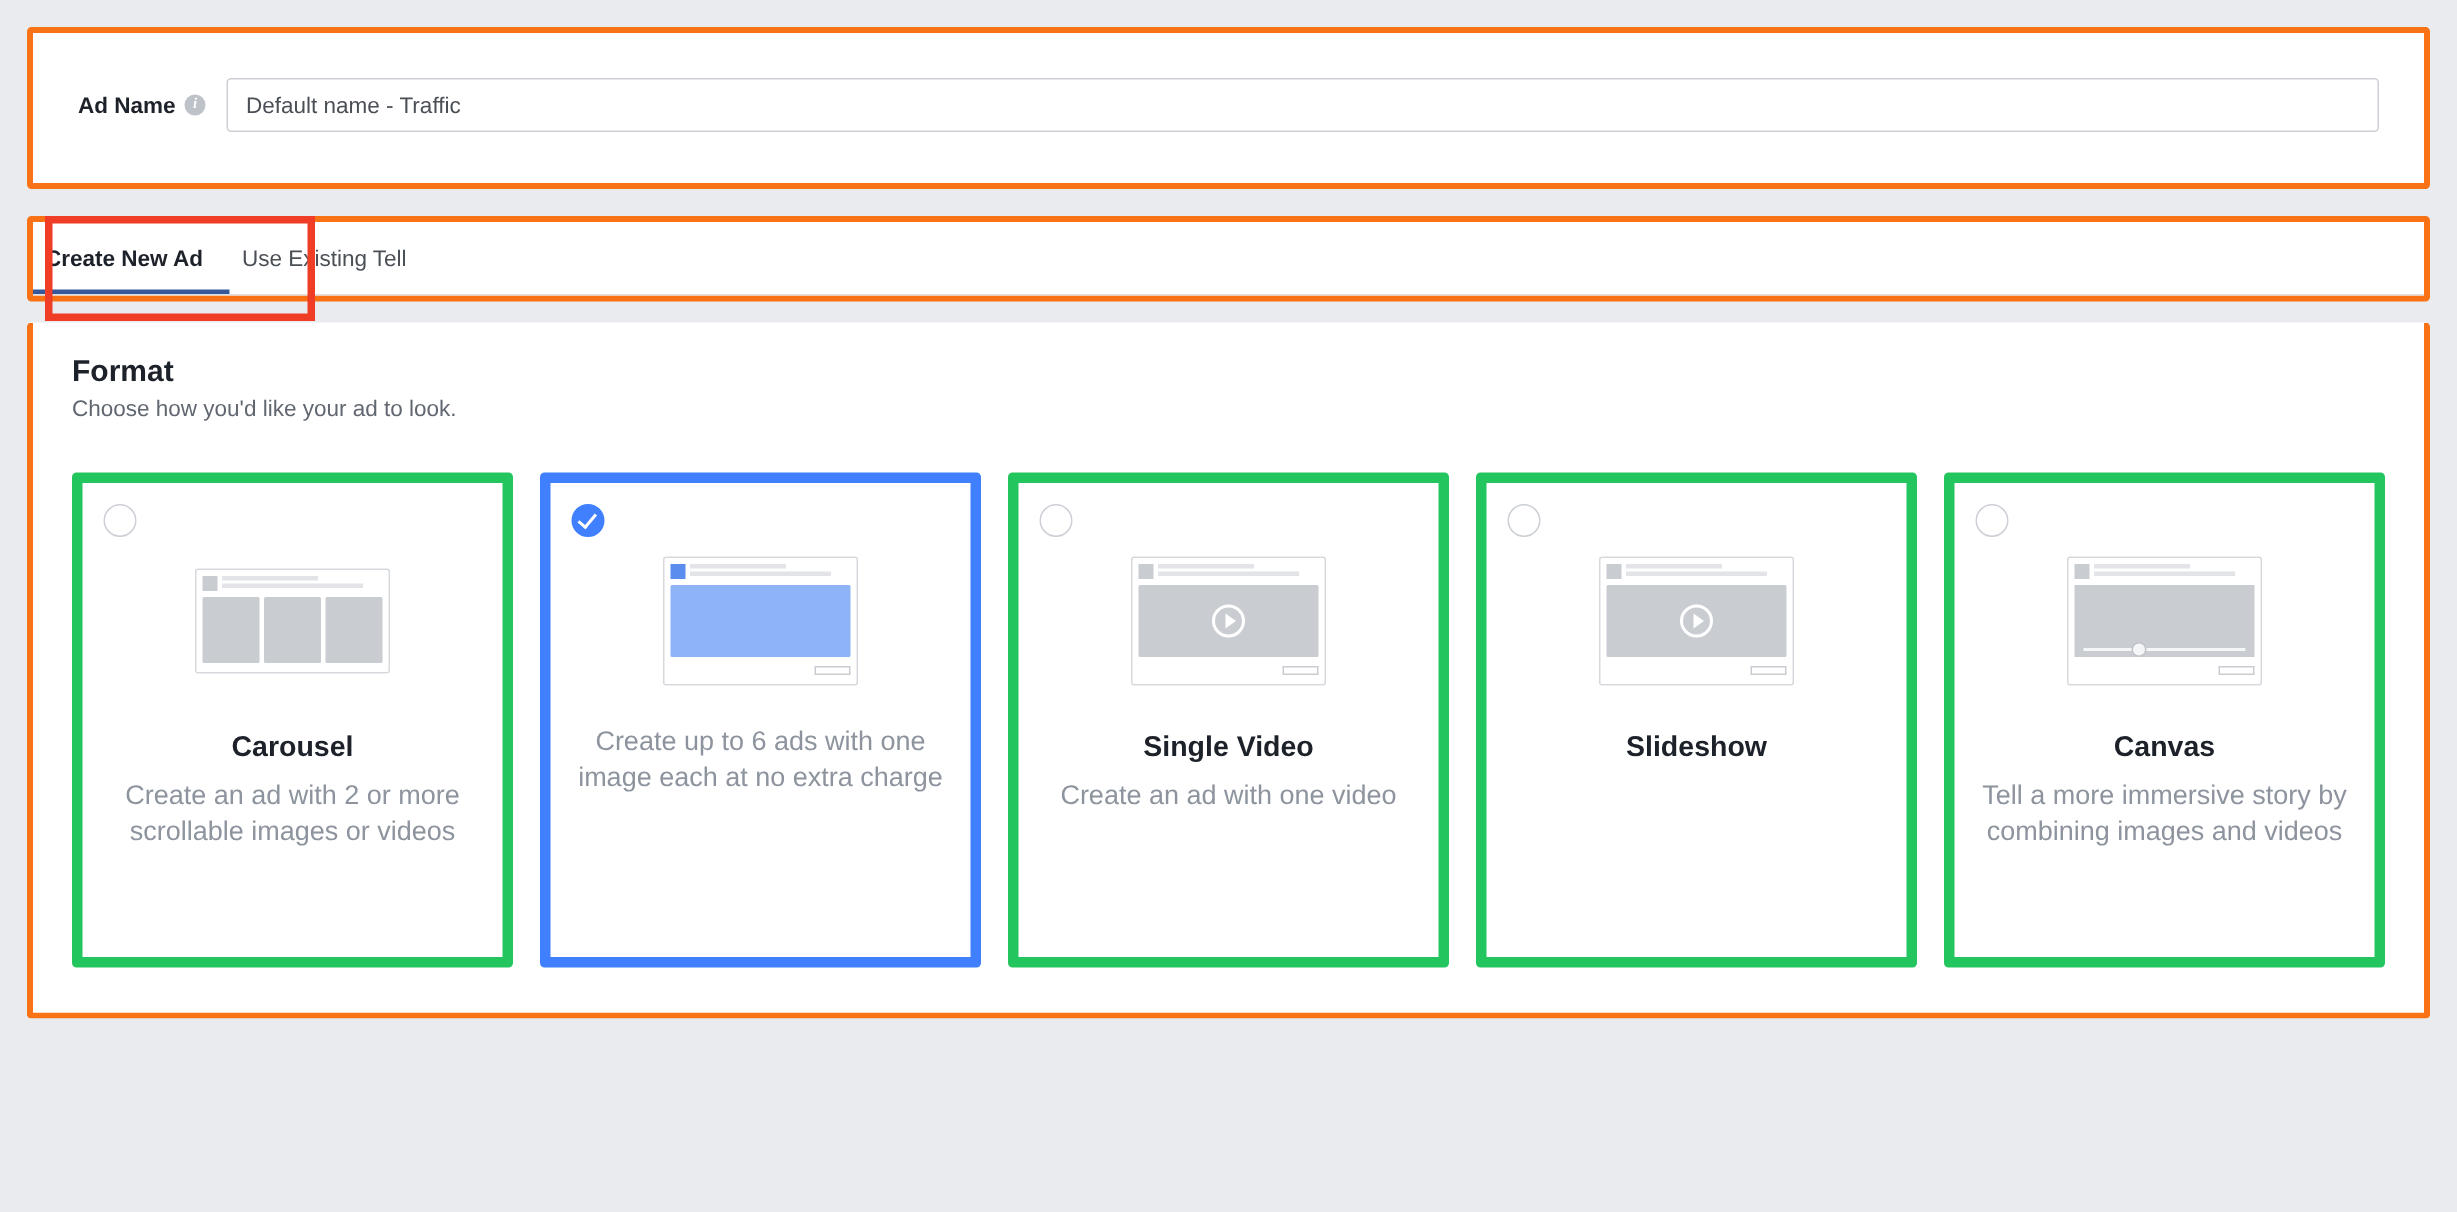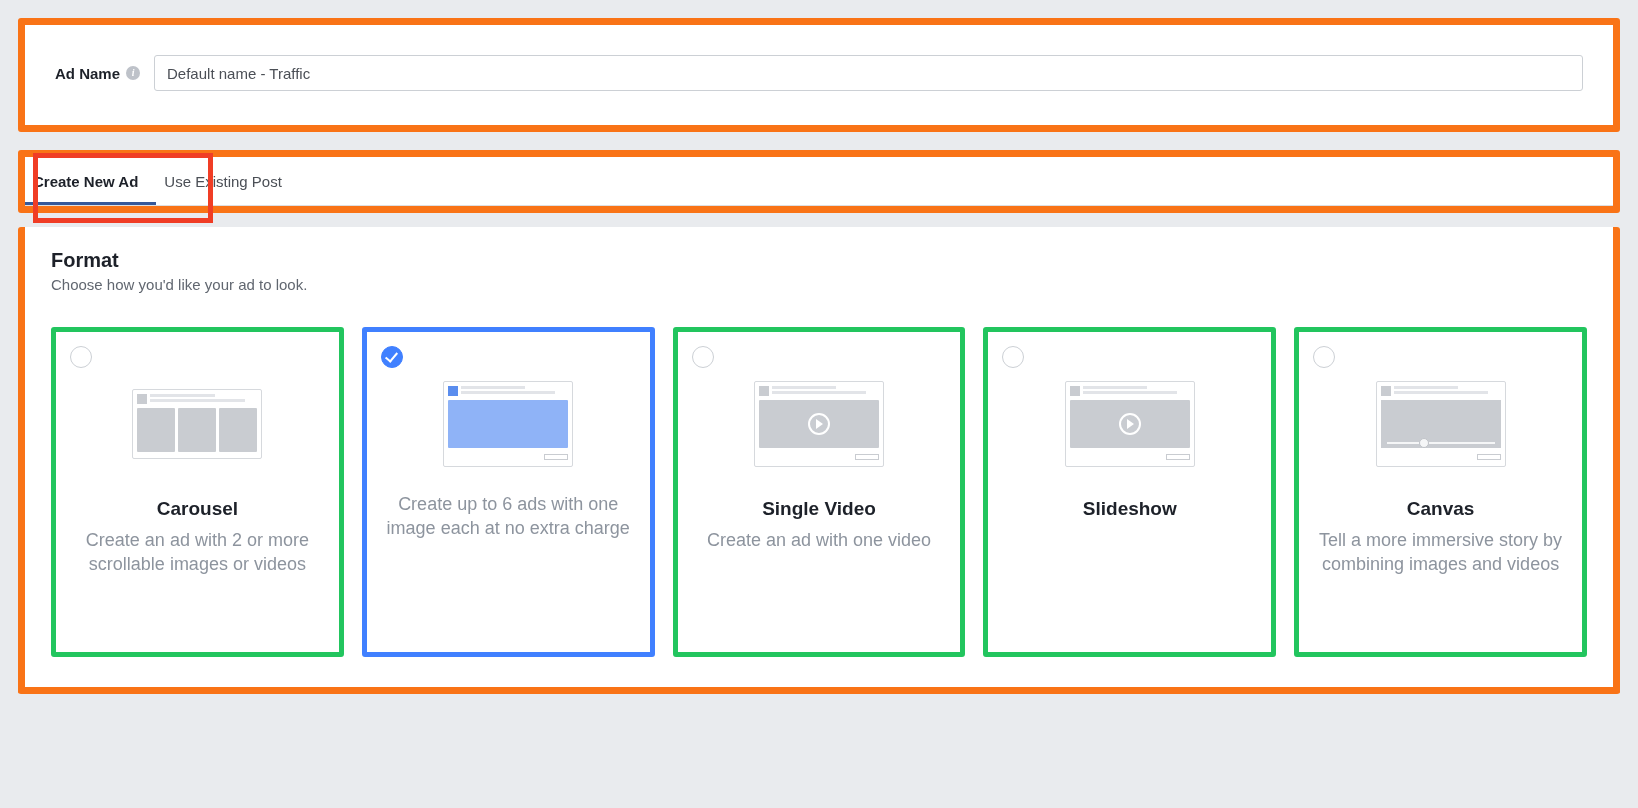--- a/index.html
+++ b/index.html
@@ -6,21 +6,21 @@
   body {
     margin: 0;
     font-family: Helvetica, Arial, sans-serif;
     background: #e9ebee;
     color: #1d2129;
     padding: 18px;
     font-size: 13px;
   }
   .card {
     background: #fff;
-    border: 7px solid #f97316;
+    border: 4px solid #f97316;
     border-radius: 3px;
     margin-bottom: 18px;
   }
   
   .adname-card { padding: 30px 30px 34px 30px; display:flex; align-items:center; gap:14px; }
   .adname-label { font-weight:700; font-size:15px; color:#1d2129; display:flex; align-items:center; gap:6px; white-space:nowrap; }
   .info-icon { width:14px; height:14px; border-radius:50%; background:#bec2c9; color:#fff; font-size:10px; font-style:italic; text-align:center; line-height:14px; font-family: Georgia, serif; }
   .adname-input {
     flex:1; height:36px; border:1px solid #ccd0d5; border-radius:3px;
     padding: 12px 12px; font-size:15px; color:#4b4f56;
@@ -35,21 +35,21 @@
   .tab-highlight {
     position:absolute; top:-4px; left:8px; width:180px; height:70px;
     border: 5px solid #f03d25; pointer-events:none;
   }
   
   .format-card { padding: 22px 26px 30px 26px; }
   .format-heading { font-size:20px; font-weight:700; margin:0 0 4px 0; color:#1d2129; }
   .format-sub { font-size:15px; color:#616770; margin:0 0 34px 0; }
   .format-grid { display:flex; gap:18px; }
   .format-option {
-    flex:1; border:5px solid #22c55e; border-radius:3px; padding:14px 14px 22px 14px;
+    flex:1; border:7px solid #22c55e; border-radius:3px; padding:14px 14px 22px 14px;
     text-align:center; cursor:pointer; position:relative; min-height: 330px;
     display:flex; flex-direction:column;
   }
   .format-option.selected { border-color:#4080ff; }
   .radio {
     width:22px; height:22px; border:1px solid #ccd0d5; border-radius:50%;
     position:absolute; top:14px; left:14px; background:#fff;
   }
   .radio.checked {
     border-color:#4080ff; background:#4080ff;
@@ -109,21 +109,21 @@
   <input class="adname-input" type="text" value="Default name - Traffic" style="">
 </div>
 
 <div class="card" style="margin-bottom:0;">
   <div class="tabs">
     <div class="tab-highlight"></div>
     <div class="tab active">
       <span>Create New Ad</span>
     </div>
     <div class="tab">
-      <span>Use Existing Post</span>
+      <span>Use Existing Tell</span>
     </div>
   </div>
 </div>
 
 <div class="card format-card" style="border-top:none; margin-top:14px;">
   <h2 class="format-heading">Format</h2>
   <p class="format-sub">Choose how you'd like your ad to look.</p>
 
   <div class="format-grid">
 

